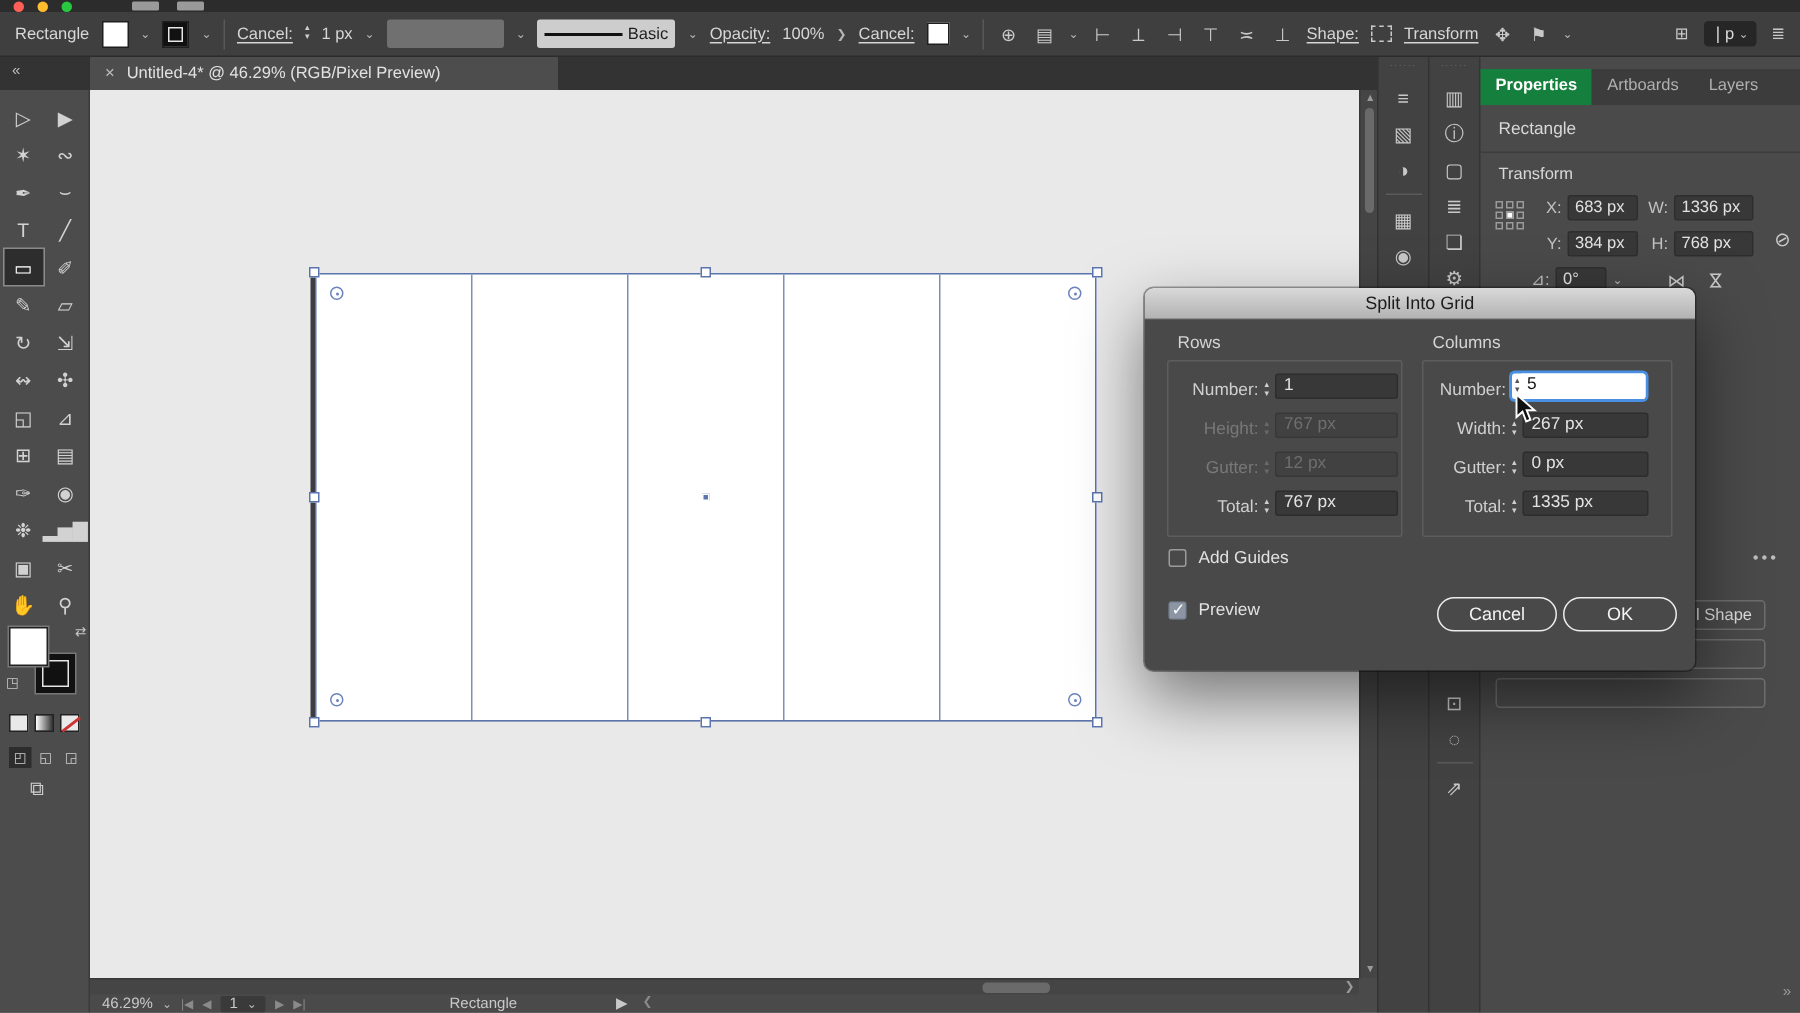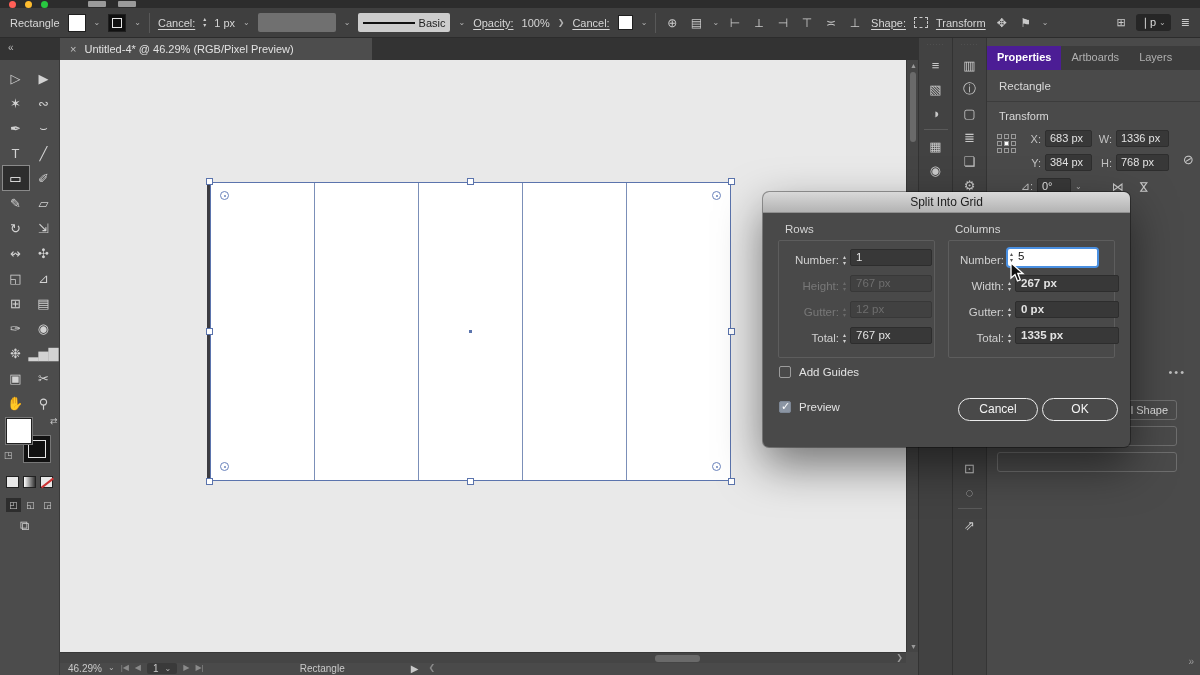--- a/index.html
+++ b/index.html
@@ -78,41 +78,41 @@
     color:#9a9a9a; font-size:7px; text-align:center; }
   .vscroll .arr-top { position:absolute; top:2px; left:3px; }
   .vscroll .arr-bot { position:absolute; bottom:2px; left:3px; }
   .vscroll .thumb { position:absolute; left:2.5px; top:12px; width:6px; height:70px; background:#6a6a6a; border-radius:3px; }
   .hscroll { position:absolute; left:60px; top:652px; width:846px; height:11px; background:#454545; border-top:1px solid #383838; }
   .hscroll .thumb { position:absolute; left:595px; top:2px; width:45px; height:7px; background:#6a6a6a; border-radius:3px; }
   .hscroll .arr-right { position:absolute; right:3px; top:0px; color:#9a9a9a; font-size:8px; }
 
   
   .status-bar { position:absolute; left:60px; top:663px; width:846px; height:12px; background:#4a4a4a;
-    display:flex; align-items:flex-start; gap:6px; padding:0 8px; color:#c9c9c9; font-size:10px; }
+    display:flex; align-items:center; gap:6px; padding:0 8px; color:#c9c9c9; font-size:10px; }
   .sb-dim { color:#8a8a8a; font-size:8px; }
   .sb-field { background:#3a3a3a; padding:0 6px; border-radius:2px; display:flex; gap:6px; align-items:center; }
   .sb-tool { margin-left:90px; }
   .sb-arrows { margin-left:60px; display:flex; gap:10px; }
 
   
   .dock { position:absolute; top:38px; height:637px; background:#424242; border-left:1px solid #333; }
   .dock1 { left:918px; width:34px; }
   .dock2 { left:952px; width:34px; }
   .dock .grip { color:#6f6f6f; font-size:6px; text-align:center; padding-top:3px; letter-spacing:1px; }
   .dock-icons { display:flex; flex-direction:column; align-items:center; gap:4px; padding-top:8px; }
   .dock-icons .icon { width:24px; height:20px; color:#c8c8c8; font-size:13px; display:flex; align-items:center; justify-content:center; }
   .dock-icons .divider { width:24px; height:1px; background:#5a5a5a; margin:2px 0; }
   .dock-bottom { position:absolute; top:412px; left:0; width:100%; }
 
   
   .panel { position:absolute; left:986px; top:38px; width:214px; height:637px; background:#4a4a4a; border-left:1px solid #353535; }
   .panel-tabs { display:flex; background:#3c3c3c; height:24px; margin-top:8px; font-size:11px; color:#b0b0b0; }
   .panel-tab { padding:5px 10px; }
-  .panel-tab.active { background:#4c1d95; color:#fff; font-weight:bold; }
+  .panel-tab.active { background:#15803d; color:#fff; font-weight:bold; }
   .panel-body { padding:10px 12px 0 12px; color:#cccccc; font-size:11px; position:relative; height:calc(100% - 32px); }
   .sel-label { color:#d8d8d8; font-size:11.5px; }
   .panel-hr { height:1px; background:#3c3c3c; margin:9px -12px 8px -12px; }
   .section-title { color:#d8d8d8; margin-bottom:8px; }
   .tf-grid { position:relative; }
   .refgrid { position:absolute; left:-2px; top:4px; display:grid; grid-template-columns:repeat(3,6px); grid-template-rows:repeat(3,6px); gap:1px; }
   .refgrid i { width:5px; height:5px; border:1px solid #9a9a9a; }
   .refgrid i.c { background:#fff; }
   .tf-row { display:flex; align-items:center; gap:4px; margin:0 0 7px 26px; }
   .tf-lab { width:16px; text-align:right; color:#c2c2c2; }
@@ -136,21 +136,21 @@
     font-size:11.5px; color:#d8d8d8; }
   .dlg-title { height:21px; background:linear-gradient(#d9d9d9,#b3b3b3); border-radius:6px 6px 0 0;
     text-align:center; line-height:21px; color:#1c1c1c; font-size:12px; border-bottom:1px solid #8f8f8f; }
   .grp-legend { position:absolute; font-size:11.5px; color:#d4d4d4; }
   .grp-box { position:absolute; border:1px solid #5d5d5d; border-radius:2px; }
   .dlg-row { position:absolute; display:flex; align-items:flex-end; gap:4px; }
   .dlg-lab { text-align:right; color:#d0d0d0; }
   .rows-lab { width:55px; } .cols-lab { width:50px; }
   .dlg-input { background:#383838; border:1px solid #2d2d2d; border-radius:2px; height:17px; line-height:15px;
     padding:0 5px; color:#e3e3e3; }
-  .rows-input { width:82px; } .cols-input { width:104px;font-weight:bold; }
+  .rows-input { width:82px; } .cols-input { width:84px; }
   .dlg-row.disabled .dlg-lab { color:#787878; }
   .dlg-row.disabled .stepper { color:#6a6a6a; }
   .dlg-row.disabled .dlg-input { background:#414141; border-color:#383838; color:#6e6e6e; }
   .focus-wrap { display:flex; align-items:center; background:#fff; border-radius:2px;
     box-shadow:0 0 0 2px #4a90e2; padding-left:2px; }
   .focus-wrap .stepper { color:#555; }
   .focus-wrap .dlg-input { background:#fff; border:none; color:#111; width:84px; }
   .dlg-check-row { position:absolute; display:flex; align-items:center; gap:8px; color:#e2e2e2; }
   .checkbox { width:12px; height:12px; border:1px solid #9c9c9c; border-radius:2px; background:transparent;
     position:relative; }

